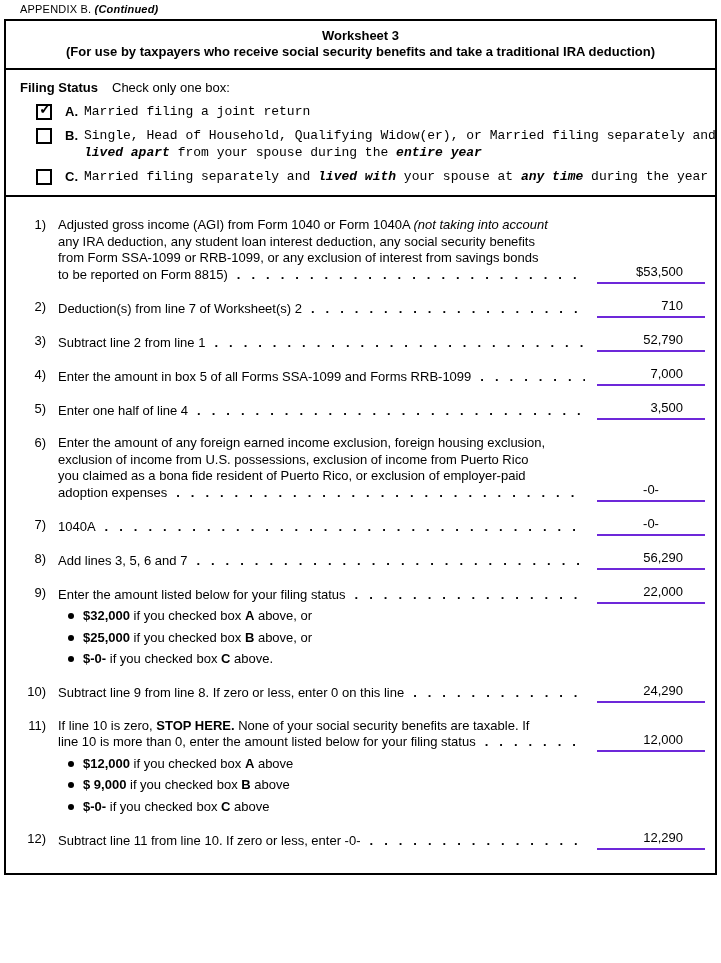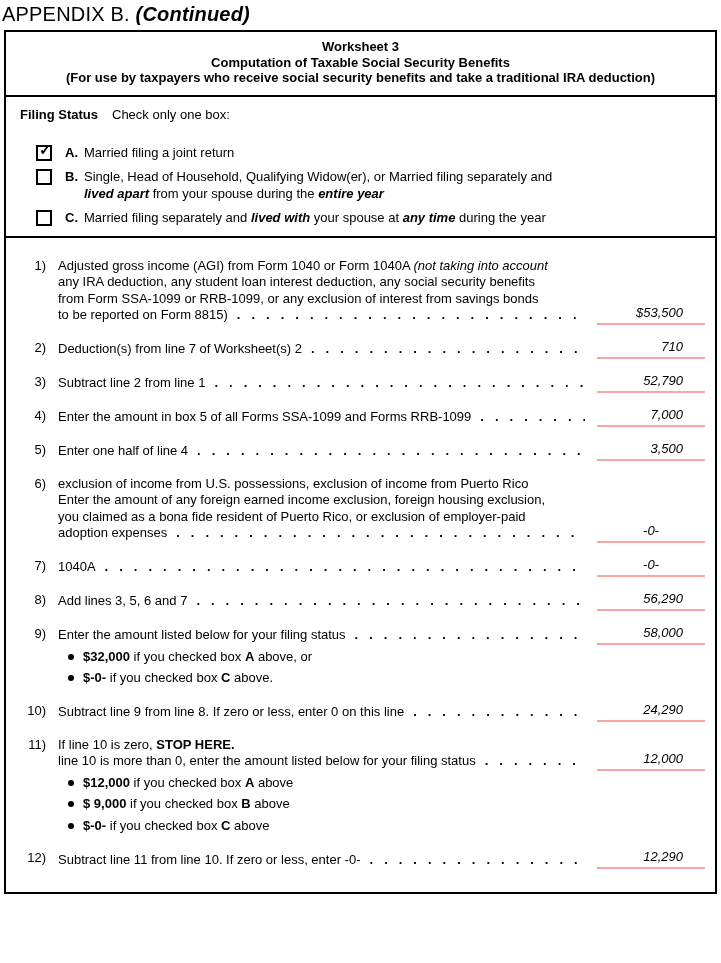--- a/index.html
+++ b/index.html
@@ -1,64 +1,64 @@
 <!DOCTYPE html>
 <html><head>
 <meta charset="utf-8">
 <style>
   * { margin:0; padding:0; box-sizing:border-box; }
   body {
     width:721px; height:963px; background:#fff; color:#000;
     font-family:"Liberation Sans", sans-serif; font-size:13px;
     position:relative; overflow:hidden;
   }
-  .page-header { margin:3px 0 4px 2px; font-size:20px; letter-spacing:.2px; }
+  .page-header { margin:3px 0 4px 20px; font-size:11px; letter-spacing:.2px; }
   .ph-prefix { font-weight:normal; }
   .ph-continued { font-weight:bold; font-style:italic; }
 
   .worksheet-box { margin-left:4px; width:713px; border:2px solid #000; background:#fff; }
 
   .title-section {
     text-align:center; font-weight:bold; font-size:13px; line-height:15.5px;
     padding:7px 8px 9px; border-bottom:2px solid #000;
   }
 
   .filing-section { padding:9px 12px 10px 14px; border-bottom:2px solid #000; line-height:17px; }
-  .fs-header { margin-bottom:21px; }
+  .fs-header { margin-bottom:7px; }
   .fs-label { font-weight:bold; margin-right:14px; }
   .fs-option { display:flex; align-items:flex-start; margin-top:7px; }
   .checkbox {
     width:16px; height:16px; border:2px solid #000; background:#fff;
     margin:1px 13px 0 16px; position:relative; flex:0 0 auto;
   }
   .checkbox .check {
     position:absolute; top:-6px; left:1px; font-size:15px; font-weight:bold; line-height:18px;
   }
   .fs-letter { font-weight:bold; margin-right:6px; white-space:pre; }
-  .fs-text { flex:1; }
+  .fs-text { flex:1;font-family:Liberation Mono, monospace; }
   .fs-line { white-space:pre; }
 
   .items-section { padding:16px 10px 24px 14px; }
   .ws-item { margin-top:16px; }
   .ws-item:first-child { margin-top:4px; }
   .ws-row {
     display:grid; grid-template-columns:26px 527px 108px; column-gap:12px;
     align-items:end;
   }
   .num-cell { text-align:right; line-height:16.5px; align-self:start; }
   .text-cell { min-width:0; }
   .tline { display:flex; line-height:16.5px; min-width:0; }
   .seg { white-space:pre; }
   .leader {
     flex:1 1 auto; min-width:0; overflow:hidden; white-space:nowrap;
     letter-spacing:11px; padding-left:9px; font-weight:bold;
   }
   .amount-cell {
-    border-bottom:2px solid #fca5a5; text-align:right; padding:0 22px 3px 0;
-    line-height:14px; margin-bottom:-1px;font-style:italic;
+    border-bottom:2px solid #6d28d9; text-align:right; padding:0 22px 3px 0;
+    line-height:14px; margin-bottom:-1px;
   }
   .amount-cell.center { text-align:center; padding-right:0; }
   .bullet-row { display:flex; align-items:center; margin-top:5px; margin-left:48px; line-height:16.5px; }
   .bullet-dot { width:6px; height:6px; border-radius:50%; background:#000; margin-right:9px; flex:0 0 auto; }
   .bullet-text { white-space:pre; }
 
   .b  { font-weight:bold; }
   .i  { font-style:italic; }
   .bi { font-weight:bold; font-style:italic; }
 </style>
@@ -66,21 +66,20 @@
 <body>
 
 <div class="page">
   <div class="page-header">
     <span class="ph-prefix">APPENDIX B. </span><span class="ph-continued">(Continued)</span>
   </div>
 
   <div class="worksheet-box">
     <div class="title-section">
       <div>Worksheet 3</div>
-      <div>Computation of Taxable Social Security Benefits</div>
       <div>(For use by taxpayers who receive social security benefits and take a traditional IRA deduction)</div>
     </div>
 
     <div class="filing-section">
       <div class="fs-header">
         <span class="fs-label">Filing Status</span><span class="fs-instruction">Check only one box:</span>
       </div>
       <div id="fs-options">
           <div class="fs-option">
             <div class="checkbox">
@@ -178,26 +177,26 @@
               </div>
             </div>
             <div class="amount-cell"><span class="amount-val">3,500</span></div>
           </div>
         </div>
         <div class="ws-item">
           <div class="ws-row">
             <div class="num-cell">6)</div>
             <div class="text-cell">
               <div class="tline">
+                <span class="seg ">Enter the amount of any foreign earned income exclusion, foreign housing exclusion,</span>
+              </div>
+              <div class="tline">
                 <span class="seg ">exclusion of income from U.S. possessions, exclusion of income from Puerto Rico</span>
               </div>
               <div class="tline">
-                <span class="seg ">Enter the amount of any foreign earned income exclusion, foreign housing exclusion,</span>
-              </div>
-              <div class="tline">
                 <span class="seg ">you claimed as a bona fide resident of Puerto Rico, or exclusion of employer-paid</span>
               </div>
               <div class="tline">
                 <span class="seg ">adoption expenses</span>
                 <span class="leader">............................................................</span>
               </div>
             </div>
             <div class="amount-cell center"><span class="amount-val">-0-</span></div>
           </div>
         </div>
@@ -227,25 +226,29 @@
         </div>
         <div class="ws-item">
           <div class="ws-row">
             <div class="num-cell">9)</div>
             <div class="text-cell">
               <div class="tline">
                 <span class="seg ">Enter the amount listed below for your filing status</span>
                 <span class="leader">............................................................</span>
               </div>
             </div>
-            <div class="amount-cell"><span class="amount-val">58,000</span></div>
+            <div class="amount-cell"><span class="amount-val">22,000</span></div>
           </div>
           <div class="bullet-row">
             <span class="bullet-dot"></span>
             <span class="bullet-text"><span class="seg b">$32,000</span><span class="seg "> if you checked box </span><span class="seg b">A</span><span class="seg "> above, or</span></span>
+          </div>
+          <div class="bullet-row">
+            <span class="bullet-dot"></span>
+            <span class="bullet-text"><span class="seg b">$25,000</span><span class="seg "> if you checked box </span><span class="seg b">B</span><span class="seg "> above, or</span></span>
           </div>
           <div class="bullet-row">
             <span class="bullet-dot"></span>
             <span class="bullet-text"><span class="seg b">$-0-</span><span class="seg "> if you checked box </span><span class="seg b">C</span><span class="seg "> above.</span></span>
           </div>
         </div>
         <div class="ws-item">
           <div class="ws-row">
             <div class="num-cell">10)</div>
             <div class="text-cell">
@@ -257,20 +260,21 @@
             <div class="amount-cell"><span class="amount-val">24,290</span></div>
           </div>
         </div>
         <div class="ws-item">
           <div class="ws-row">
             <div class="num-cell">11)</div>
             <div class="text-cell">
               <div class="tline">
                 <span class="seg ">If line 10 is zero, </span>
                 <span class="seg b">STOP HERE.</span>
+                <span class="seg "> None of your social security benefits are taxable. If</span>
               </div>
               <div class="tline">
                 <span class="seg ">line 10 is more than 0, enter the amount listed below for your filing status</span>
                 <span class="leader">............................................................</span>
               </div>
             </div>
             <div class="amount-cell"><span class="amount-val">12,000</span></div>
           </div>
           <div class="bullet-row">
             <span class="bullet-dot"></span>

